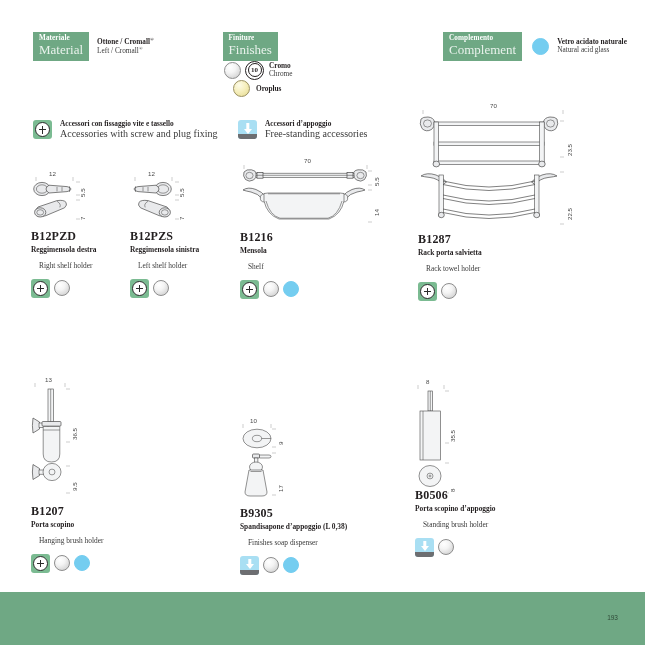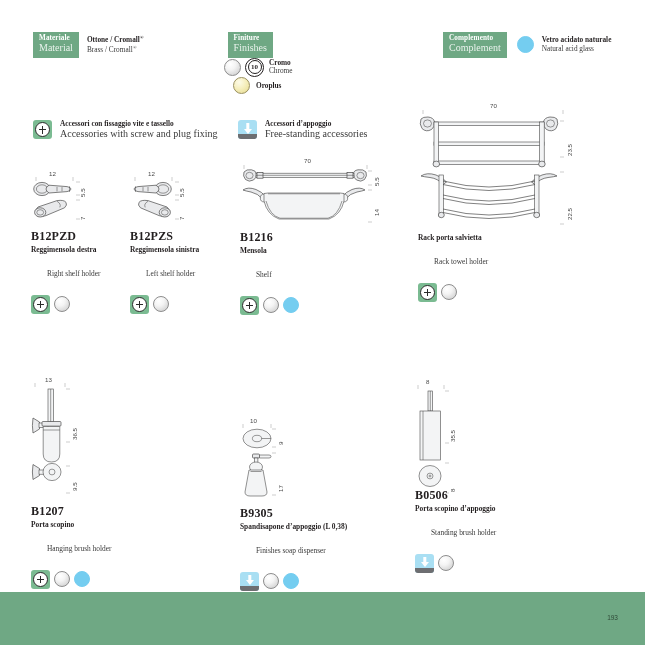--- a/index.html
+++ b/index.html
@@ -13,21 +13,21 @@
   
   .legend{position:absolute;left:0;top:0;width:645px;}
   .legend-row1{position:absolute;left:33px;top:32px;width:600px;height:30px;}
   .legend-row2{position:absolute;left:33px;top:72px;width:600px;height:32px;}
 
   .tag{
     display:inline-block;background:#6fa884;color:#ffffff;
     padding:3px 6px 4px 6px;line-height:1.08;box-sizing:border-box;
   }
   .tag .it{font-weight:bold;font-size:7.2px;display:block;letter-spacing:.1px;}
-  .tag .en{font-weight:normal;font-size:10px;display:block;color:#e9f2ec;}
+  .tag .en{font-weight:normal;font-size:13px;display:block;color:#e9f2ec;}
 
   .grp{position:absolute;display:flex;align-items:center;}
   .g-materiale{left:0px;top:0px;}
   .g-finiture{left:175px;top:0px;flex-direction:column;}
   .g-complemento{left:410px;top:0px;}
 
   .txt2{margin-left:8px;line-height:1.15;}
   .txt2 .it{font-weight:bold;font-size:7.3px;display:block;white-space:nowrap;}
   .txt2 .en{font-size:7.3px;display:block;white-space:nowrap;color:#3a3a3a;}
   .sup{font-size:5px;vertical-align:super;}
@@ -98,21 +98,21 @@
   .fix-label{margin-left:8px;line-height:1.15;}
   .fix-label .it{font-weight:bold;font-size:7.3px;display:block;white-space:nowrap;}
   .fix-label .en{font-size:10px;display:block;white-space:nowrap;color:#3a3a3a;}
   .f-screw{position:absolute;left:0px;top:0px;}
   .f-stand{position:absolute;left:205px;top:0px;}
 
   
   .prod{position:absolute;}
   .code{font-weight:bold;font-size:12px;letter-spacing:.2px;margin:0;}
   .nm-it{font-weight:bold;font-size:7.4px;margin:1.5px 0 0 0;line-height:1.18;}
-  .nm-en{font-size:7.4px;margin:16px;line-height:1.18;color:#3a3a3a;}
+  .nm-en{font-size:7.4px;margin:8px;line-height:1.18;color:#3a3a3a;}
   .sw-row{display:flex;align-items:center;gap:4px;margin-top:6px;}
   .sw-row .sw{width:16px;height:16px;}
 
   .drw{position:absolute;}
   .dim{position:absolute;font-size:6.2px;color:#4a4a4a;font-family:"Liberation Sans",sans-serif;white-space:nowrap;}
   .dim.v{transform:rotate(-90deg);transform-origin:left top;}
 
   
   .footer{position:absolute;left:0;top:592px;width:645px;height:53px;background:#6fa884;}
   .pageno{position:absolute;right:27px;top:614px;font-size:6.5px;color:#2f4a38;font-family:"Liberation Sans",sans-serif;}
@@ -133,21 +133,21 @@
 
     <div class="legend-row1">
 
       <div class="grp g-materiale">
         <div class="tag">
           <span class="it">Materiale</span>
           <span class="en">Material</span>
         </div>
         <div class="txt2">
           <span class="it"><span>Ottone / Cromall</span><span class="sup">®</span></span>
-          <span class="en"><span>Brass / Cromall</span><span class="sup">®</span></span>
+          <span class="en"><span>Left / Cromall</span><span class="sup">®</span></span>
         </div>
       </div>
 
       <div class="grp g-finiture">
         <div class="tag">
           <span class="it">Finiture</span>
           <span class="en">Finishes</span>
         </div>
 
         <div class="finish-item">
@@ -364,20 +364,21 @@
         <path class="ln" d="M35 82.5 Q81 94.5 127 82.5"></path>
         <path class="ln" d="M35 93 Q81 105 127 93"></path>
         <path class="ln" d="M35 96.5 Q81 108.5 127 96.5"></path>
         <path class="ln" d="M35 107 Q81 119 127 107"></path>
         <path class="ln" d="M35 110.5 Q81 122.5 127 110.5"></path>
         <ellipse class="fl" cx="33.3" cy="113" rx="3" ry="2.7"></ellipse>
         <ellipse class="fl" cx="128.7" cy="113" rx="3" ry="2.7"></ellipse>
       </svg>
     </div>
     <div style="position:absolute;left:10px;top:130px;width:180px;">
+      <p class="code">B1287</p>
       <p class="nm-it">Rack porta salvietta</p>
       <p class="nm-en">Rack towel holder</p>
       <div class="sw-row">
         <span class="ic-plus">
             <span class="ring"></span>
           </span>
         <span class="sw sw-chrome"></span>
       </div>
     </div>
   </div>

